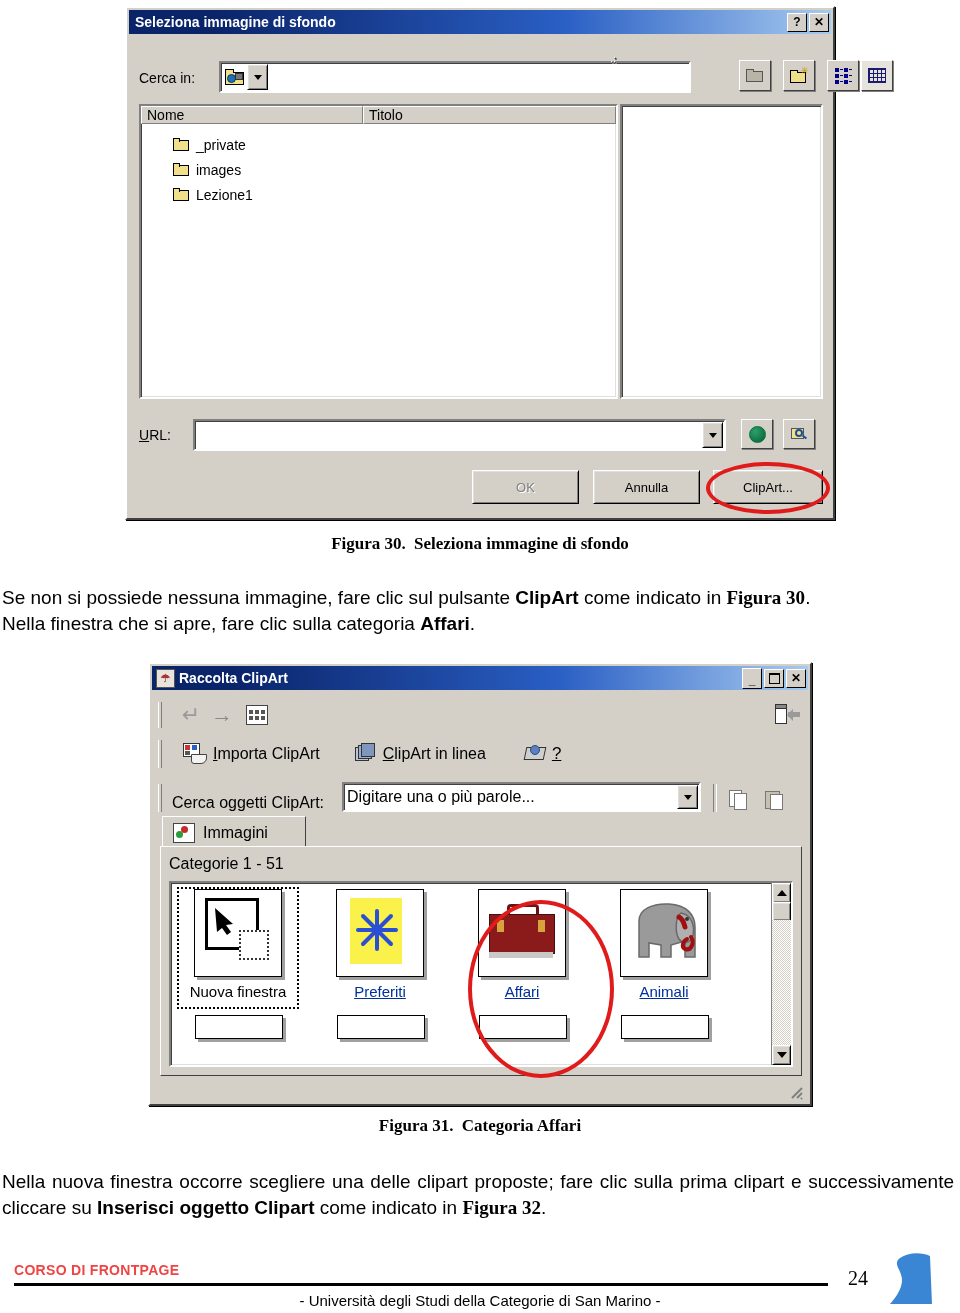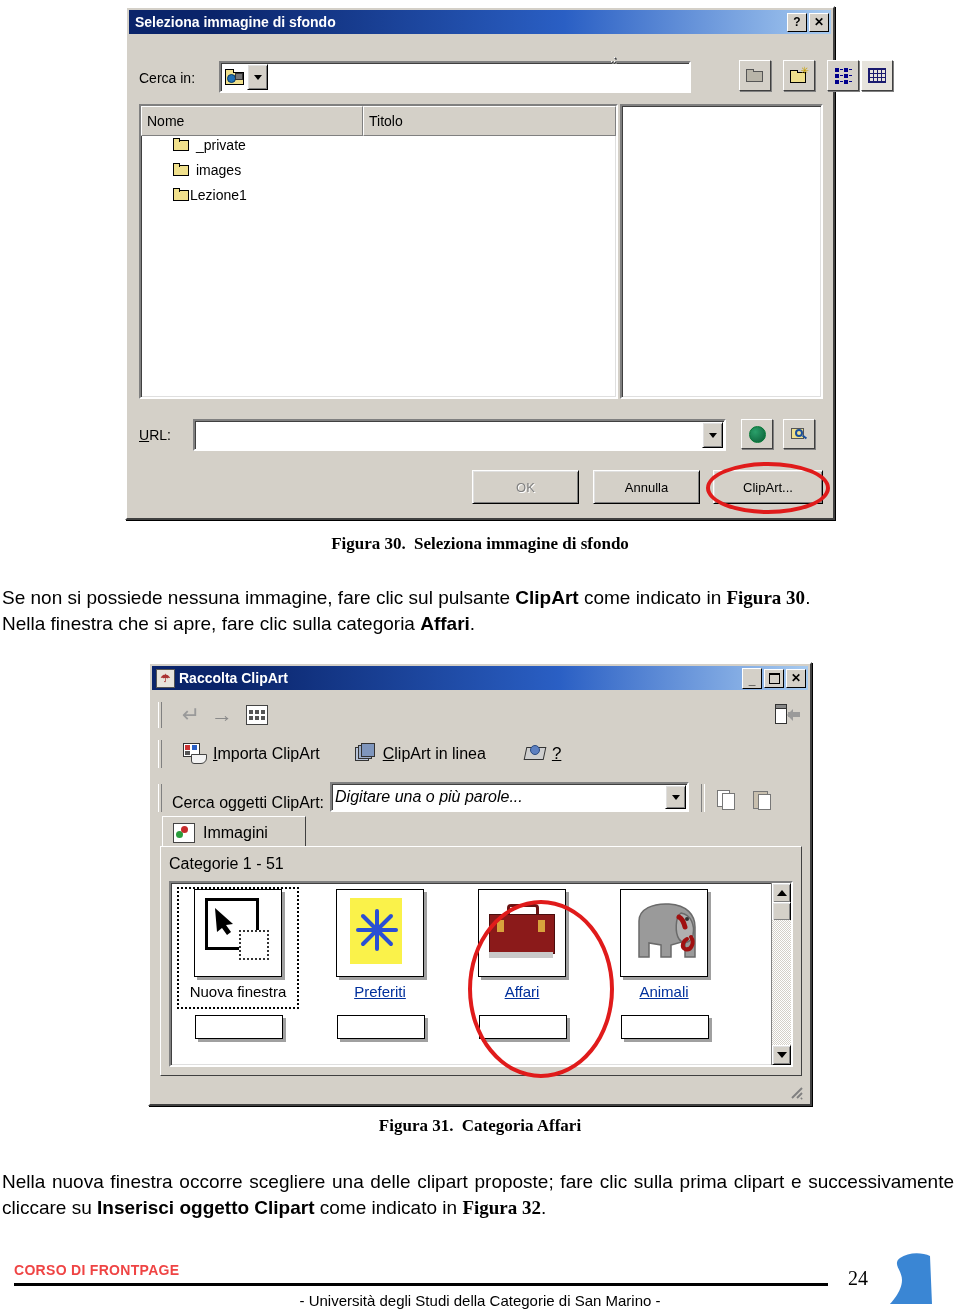--- a/index.html
+++ b/index.html
@@ -157,34 +157,34 @@
       </span>
     </div>
     <div class="tbicon" style="position:absolute;left:734px;top:52px;width:30px;height:29px;background:#e6e3dc;">
       <span style="width:18px;height:15px;background:
             repeating-linear-gradient(90deg,#1a1a6e 0 1px,transparent 1px 4px),
             repeating-linear-gradient(0deg,#1a1a6e 0 1px,transparent 1px 4px);
             border:1px solid #1a1a6e;box-sizing:border-box;display:block;"></span>
     </div>
 
     <div class="sunken2" style="position:absolute;left:12px;top:96px;width:475px;height:291px;background:#fff;">
-      <div style="position:absolute;left:0;top:0;right:0;height:30px;display:flex;">
+      <div style="position:absolute;left:0;top:0;right:0;height:18px;display:flex;">
         <div class="colhdr" style="width:215px;">Nome</div>
         <div class="colhdr" style="flex:1;">Titolo</div>
       </div>
       <div style="position:absolute;left:2px;top:26px;right:2px;bottom:2px;padding-left:28px;">
         <div style="display:flex;align-items:center;height:25px;gap:6px;padding-left:2px;">
           <span class="folder"></span>
           <span class="lbl">_private</span>
         </div>
         <div style="display:flex;align-items:center;height:25px;gap:6px;padding-left:2px;">
           <span class="folder"></span>
           <span class="lbl">images</span>
         </div>
-        <div style="display:flex;align-items:center;height:25px;padding-left:2px;">
+        <div style="display:flex;align-items:center;height:25px;gap:6px;padding-left:2px;">
           <span class="folder"></span>
           <span class="lbl">Lezione1</span>
         </div>
       </div>
     </div>
 
     <div class="sunken2" style="position:absolute;left:493px;top:96px;width:199px;height:291px;background:#fff;"></div>
 
     <div class="lbl" style="position:absolute;left:12px;top:419px;">
       <span style="text-decoration:underline;">U</span>RL:
@@ -288,21 +288,21 @@
           <i style="position:absolute;left:0;top:3px;width:20px;height:13px;background:#cfcfcf;border:1px solid #333;transform:skewX(-12deg);box-sizing:border-box;"></i>
           <i style="position:absolute;left:5px;top:1px;width:10px;height:10px;border-radius:50%;background:#5c7fc0;border:1px solid #2a4a80;box-sizing:border-box;"></i>
         </span>
         <span class="lbl" style="font-size:17px;text-decoration:underline;">?</span>
       </span>
     </div>
 
     <div style="position:absolute;left:8px;top:112px;right:6px;height:36px;display:flex;align-items:flex-end;">
       <i style="width:2px;height:28px;border-left:1px solid #fff;border-right:1px solid #808080;margin-right:10px;"></i>
       <span class="lbl" style="font-size:16px;">Cerca oggetti ClipArt:</span>
-      <span class="combo" style="position:relative;margin-left:6px;width:355px;height:26px;font-style:italic;">
+      <span class="combo" style="position:relative;margin-left:18px;width:355px;height:26px;">
         <span class="combo-txt" style="font-size:16px;" placeholder="Digitare una o più parole...">Digitare una o più parole...</span>
         <span class="combo-arrow">
             <i class="arrow-dn"></i>
           </span>
       </span>
       <i style="width:2px;height:28px;border-left:1px solid #808080;border-right:1px solid #fff;margin-left:12px;"></i>
       <span style="position:relative;width:22px;height:22px;margin-left:12px;display:inline-block;">
         <i style="position:absolute;left:0;top:0;width:13px;height:17px;background:#fff;border:1px solid #777;box-sizing:border-box;"></i>
         <i style="position:absolute;left:5px;top:3px;width:13px;height:17px;background:#fff;border:1px solid #777;box-sizing:border-box;"></i>
       </span>

